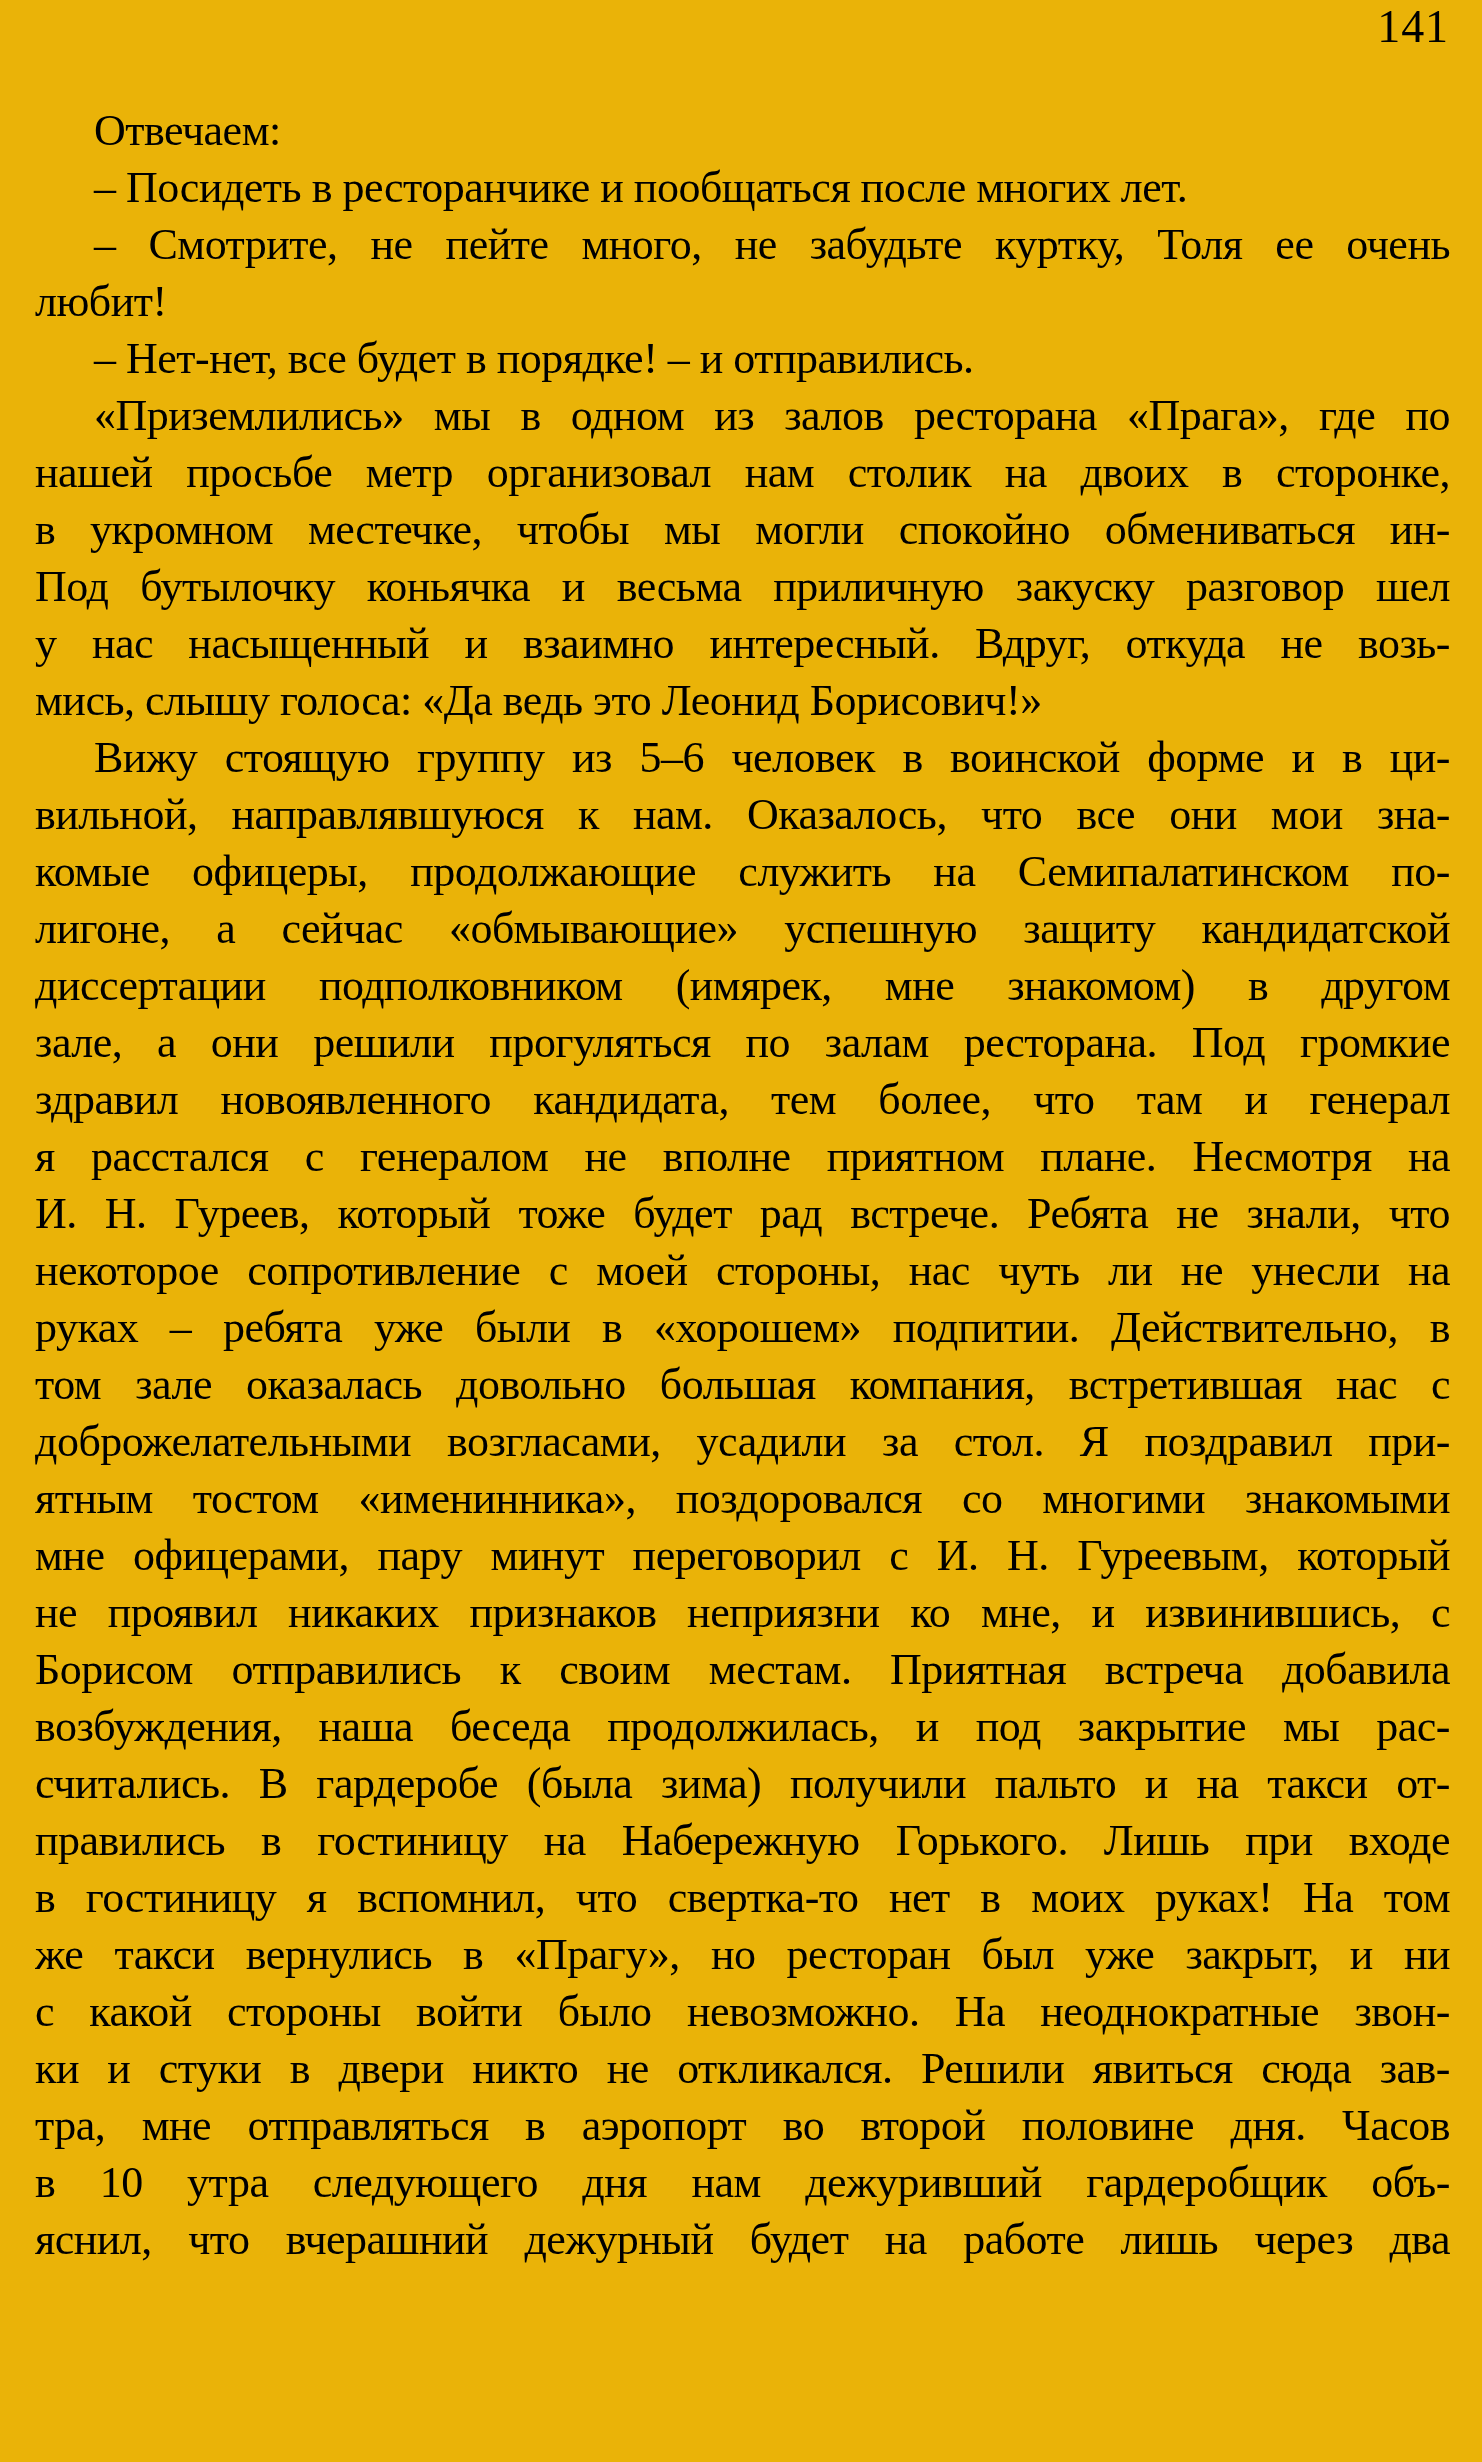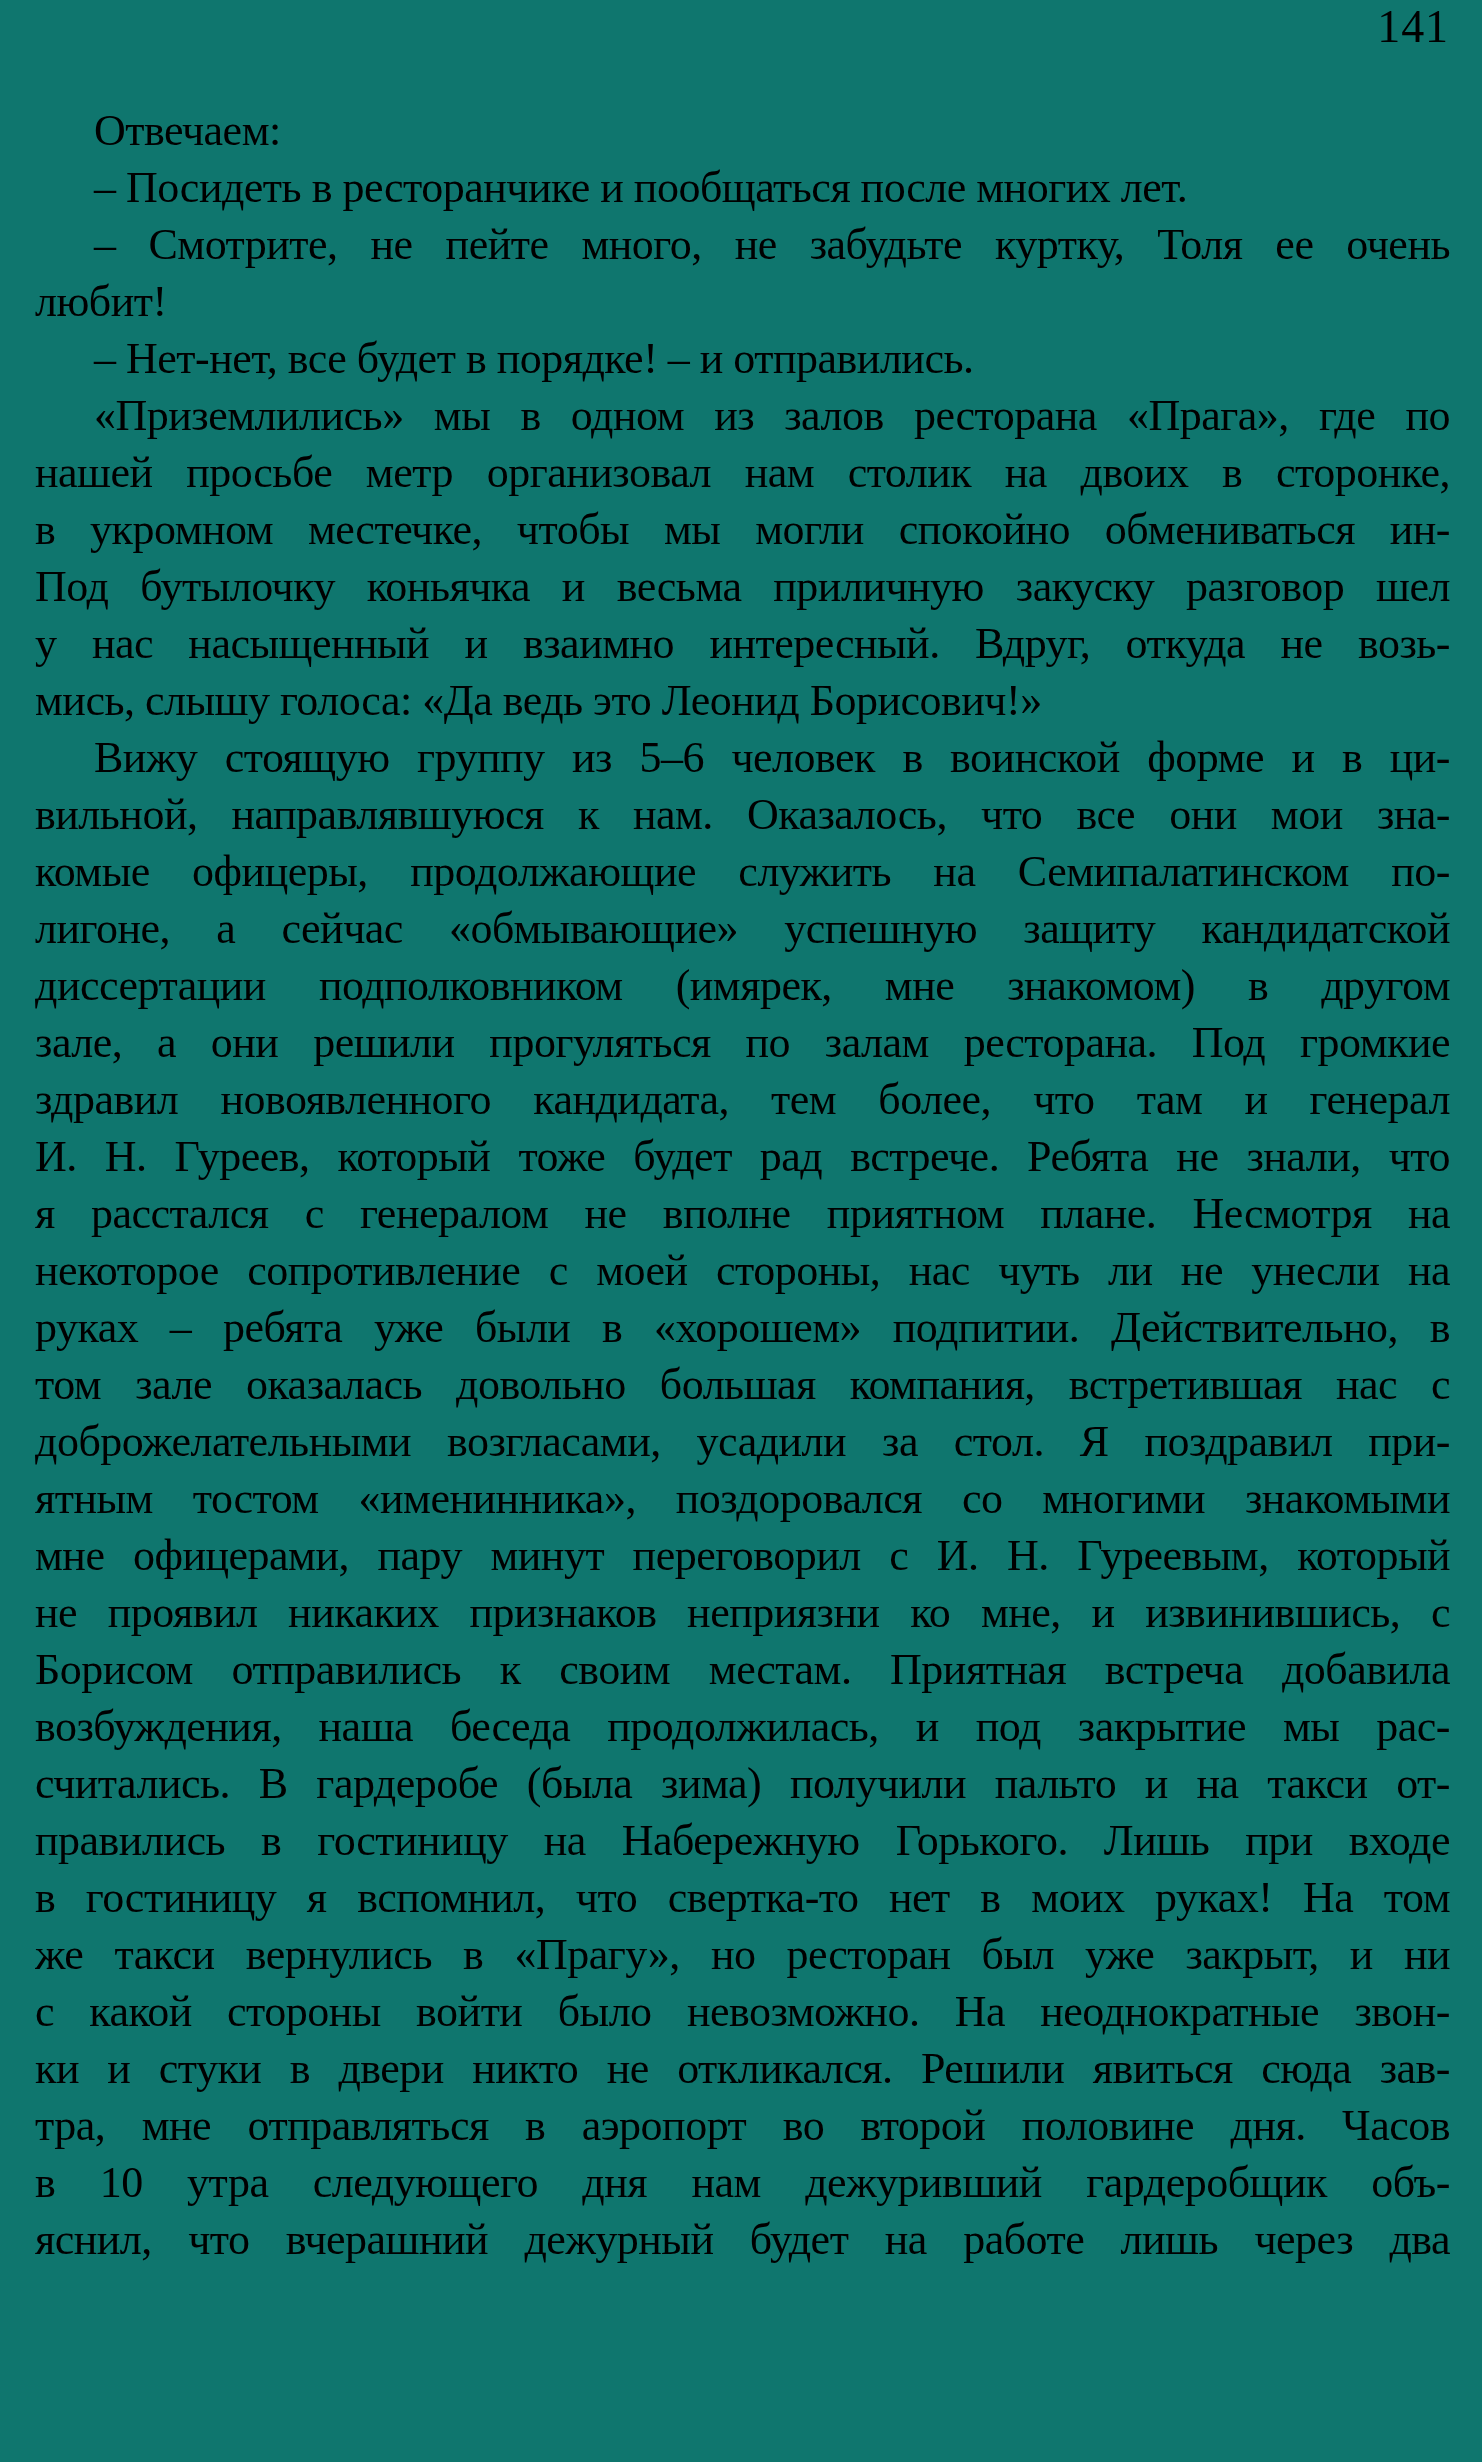--- a/index.html
+++ b/index.html
@@ -4,21 +4,21 @@
 <style>
   html, body {
     margin: 0;
     padding: 0;
     background: #ffffff;
   }
   .page {
     position: relative;
     width: 1482px;
     height: 2462px;
-    background: #0f766e;
+    background: #eab308;
     color: #000000;
     font-family: "Liberation Serif", "DejaVu Serif", serif;
     overflow: hidden;
   }
   .page-number {
     position: absolute;
     top: 0px;
     right: 33px;
     font-size: 46px;
     line-height: 54px;
@@ -66,22 +66,22 @@
       <div class="line">Под бутылочку коньячка и весьма приличную закуску разговор шел</div>
       <div class="line">у нас насыщенный и взаимно интересный. Вдруг, откуда не возь-</div>
       <div class="line para-end">мись, слышу голоса: «Да ведь это Леонид Борисович!»</div>
       <div class="line indent">Вижу стоящую группу из 5–6 человек в воинской форме и в ци-</div>
       <div class="line">вильной, направлявшуюся к нам. Оказалось, что все они мои зна-</div>
       <div class="line">комые офицеры, продолжающие служить на Семипалатинском по-</div>
       <div class="line">лигоне, а сейчас «обмывающие» успешную защиту кандидатской</div>
       <div class="line">диссертации подполковником (имярек, мне знакомом) в другом</div>
       <div class="line">зале, а они решили прогуляться по залам ресторана. Под громкие</div>
       <div class="line">здравил новоявленного кандидата, тем более, что там и генерал</div>
+      <div class="line">я расстался с генералом не вполне приятном плане. Несмотря на</div>
       <div class="line">И. Н. Гуреев, который тоже будет рад встрече. Ребята не знали, что</div>
-      <div class="line">я расстался с генералом не вполне приятном плане. Несмотря на</div>
       <div class="line">некоторое сопротивление с моей стороны, нас чуть ли не унесли на</div>
       <div class="line">руках – ребята уже были в «хорошем» подпитии. Действительно, в</div>
       <div class="line">том зале оказалась довольно большая компания, встретившая нас с</div>
       <div class="line">доброжелательными возгласами, усадили за стол. Я поздравил при-</div>
       <div class="line">ятным тостом «именинника», поздоровался со многими знакомыми</div>
       <div class="line">мне офицерами, пару минут переговорил с И. Н. Гуреевым, который</div>
       <div class="line">не проявил никаких признаков неприязни ко мне, и извинившись, с</div>
       <div class="line">Борисом отправились к своим местам. Приятная встреча добавила</div>
       <div class="line">возбуждения, наша беседа продолжилась, и под закрытие мы рас-</div>
       <div class="line">считались. В гардеробе (была зима) получили пальто и на такси от-</div>

